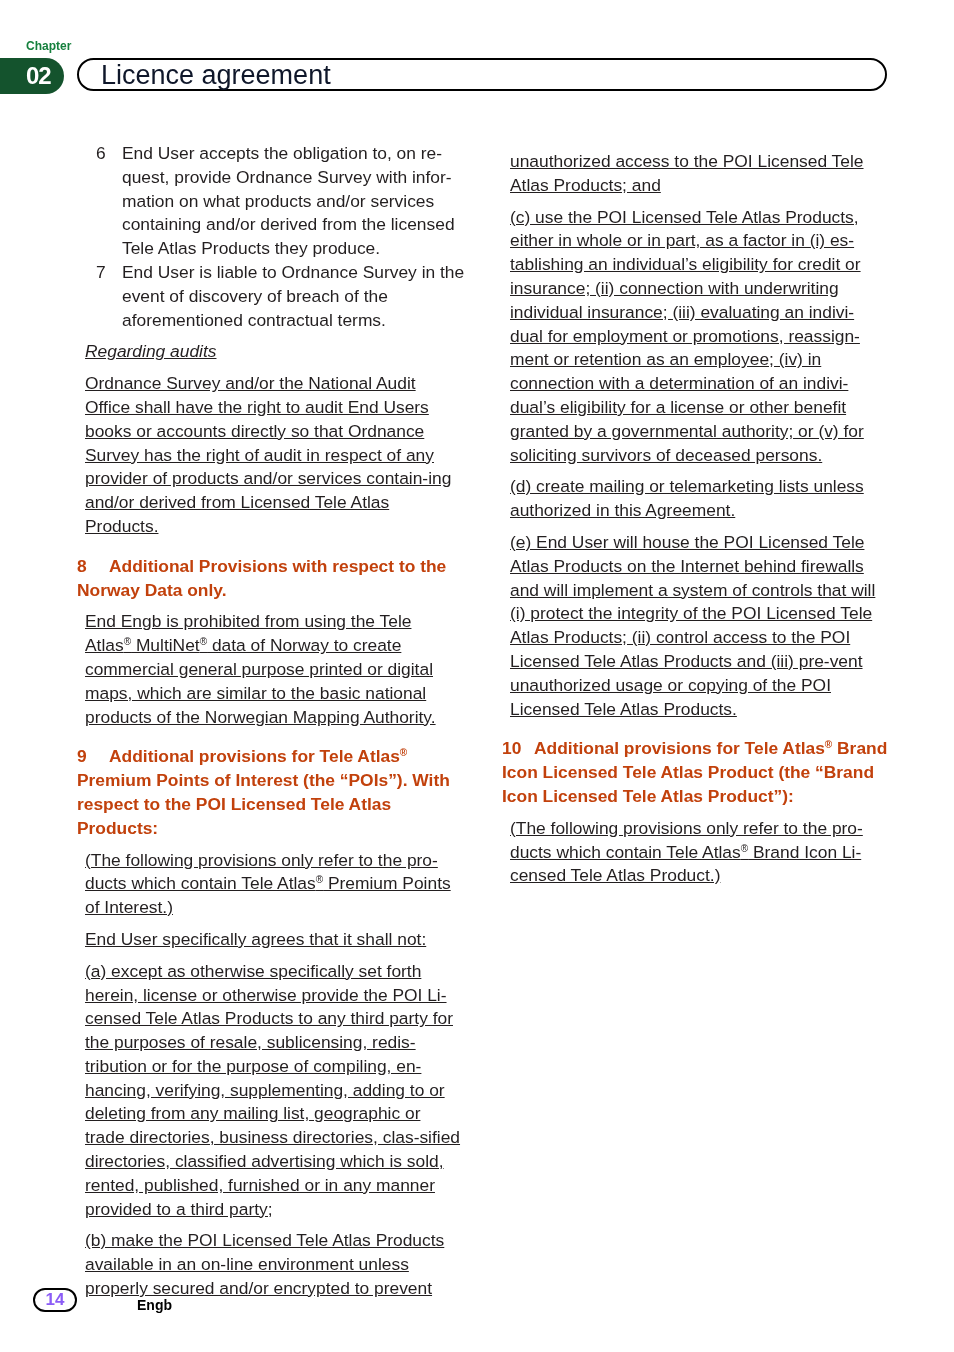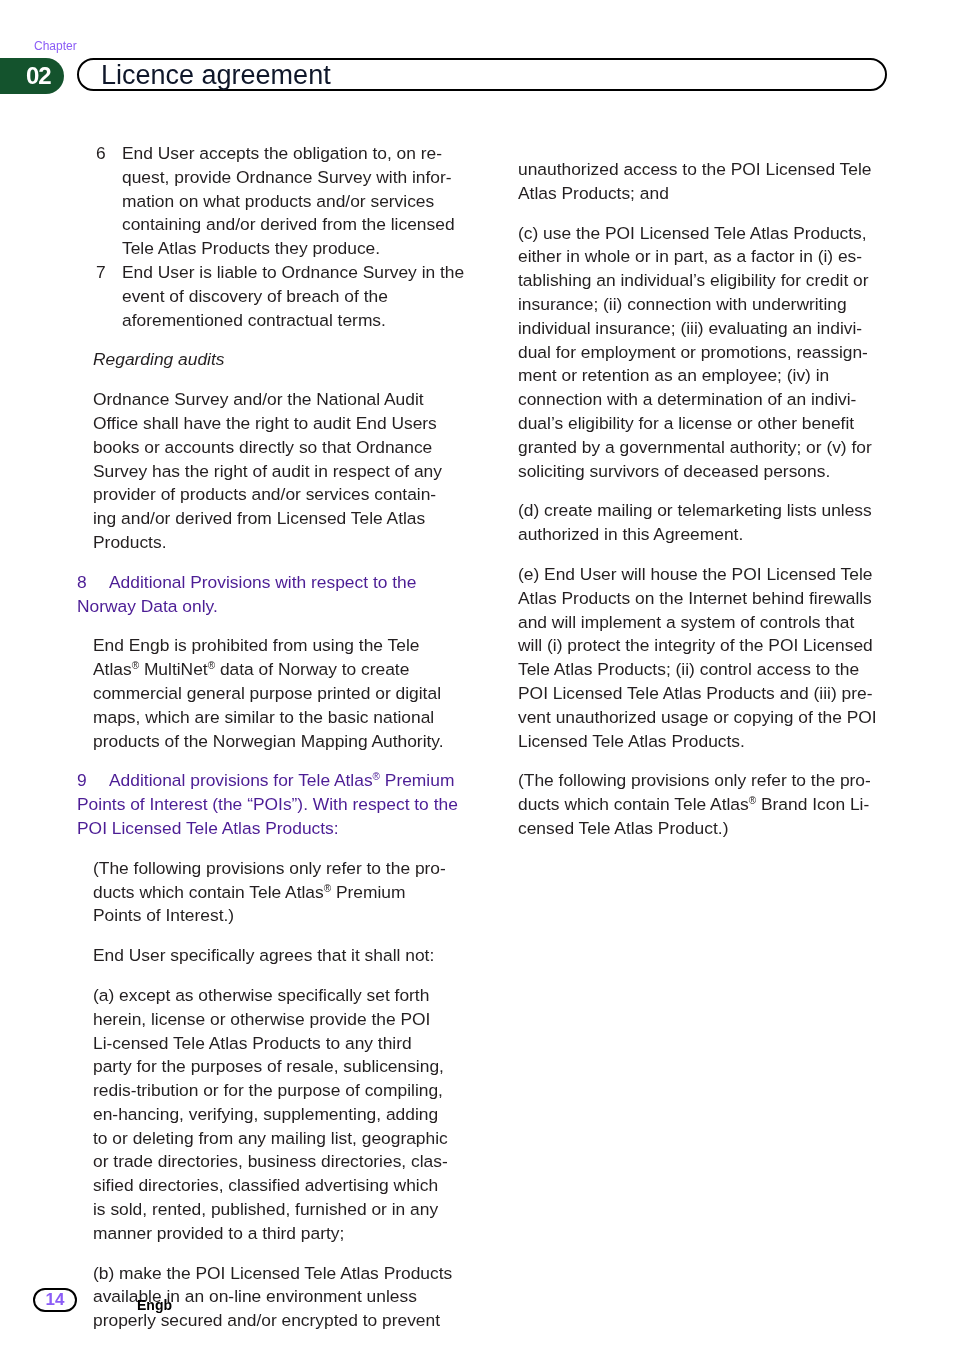--- a/index.html
+++ b/index.html
@@ -1,22 +1,22 @@
 <!DOCTYPE html>
 <html><head>
 <meta charset="utf-8">
 <style>
   html, body { margin: 0; padding: 0; background: #ffffff; }
   body {
     width: 954px; height: 1352px; position: relative; overflow: hidden;
     font-family: "Liberation Sans", sans-serif; color: #231f20;
   }
   .chapter-label {
-    position: absolute; left: 34px; top: 39px;
-    font-size: 12px; font-weight: normal; color: #8b5cf6;
+    position: absolute; left: 26px; top: 39px;
+    font-size: 12px; font-weight: bold; color: #15803d;
   }
   .chapter-num {
     position: absolute; left: 0; top: 58px; width: 64px; height: 36px;
     background: #14532d; color: #fff;
     border-radius: 0 18px 18px 0;
     font-size: 24px; font-weight: bold;
     display: flex; align-items: center; justify-content: flex-start;
     padding-left: 26px; box-sizing: border-box;
     font-family: "Liberation Sans Narrow", "Liberation Sans", sans-serif;
     letter-spacing: -1px;
@@ -30,27 +30,27 @@
     position: absolute; left: 22px; top: 0; line-height: 31px;
     font-size: 27px; font-weight: normal; color: #0f172a;
   }
   .col {
     position: absolute; top: 142px; width: 392px;
     font-size: 17.4px; line-height: 23.8px; color: #231f20;
     font-weight: normal;
   }
   .col-left { left: 77px; }
   .col-right { left: 502px; }
-  .p { margin: 16px; }
+  .p { margin: 8px; text-decoration: underline; }
   .list-item { display: flex; margin: 0; }
   .list-num { width: 45px; flex: none; text-align: left; padding-left: 19px; box-sizing: border-box; }
   .list-text { flex: 1; }
   .italic { font-style: italic; }
   .heading {
-    font-weight: normal; color: #4c1d95; margin: 16px 0 0 0;
+    font-weight: bold; color: #c2410c; margin: 16px 0 0 0;
     font-size: 17.4px; line-height: 23.8px;
   }
   .heading .num { display: inline-block; min-width: 32px; }
   sup { font-size: 10px; line-height: 0; vertical-align: 6px; }
   .footer-page {
     position: absolute; left: 33px; top: 1288px; width: 44px; height: 24px;
     border: 2px solid #000; border-radius: 12px; box-sizing: border-box;
     font-size: 17px; font-weight: bold; color: #8b5cf6;
     display: flex; align-items: center; justify-content: center;
   }
@@ -93,17 +93,20 @@
   <p class="p">(a) except as otherwise specifically set forth herein, license or otherwise provide the POI Li-censed Tele Atlas Products to any third party for the purposes of resale, sublicensing, redis-tribution or for the purpose of compiling, en-hancing, verifying, supplementing, adding to or deleting from any mailing list, geographic or trade directories, business directories, clas-sified directories, classified advertising which is sold, rented, published, furnished or in any manner provided to a third party;</p>
   <p class="p">(b) make the POI Licensed Tele Atlas Products available in an on-line environment unless properly secured and/or encrypted to prevent</p>
 </div>
 
 <div class="col col-right">
   <p class="p">unauthorized access to the POI Licensed Tele Atlas Products; and</p>
   <p class="p">(c) use the POI Licensed Tele Atlas Products, either in whole or in part, as a factor in (i) es-tablishing an individual’s eligibility for credit or insurance; (ii) connection with underwriting individual insurance; (iii) evaluating an indivi-dual for employment or promotions, reassign-ment or retention as an employee; (iv) in connection with a determination of an indivi-dual’s eligibility for a license or other benefit granted by a governmental authority; or (v) for soliciting survivors of deceased persons.</p>
   <p class="p">(d) create mailing or telemarketing lists unless authorized in this Agreement.</p>
   <p class="p">(e) End User will house the POI Licensed Tele Atlas Products on the Internet behind firewalls and will implement a system of controls that will (i) protect the integrity of the POI Licensed Tele Atlas Products; (ii) control access to the POI Licensed Tele Atlas Products and (iii) pre-vent unauthorized usage or copying of the POI Licensed Tele Atlas Products.</p>
 
+  <div class="heading">
+    <span class="num">10</span><span>Additional provisions for Tele Atlas</span><sup>®</sup><span> Brand Icon Licensed Tele Atlas Product (the “Brand Icon Licensed Tele Atlas Product”):</span>
+  </div>
   <p class="p"><span>(The following provisions only refer to the pro-ducts which contain Tele Atlas</span><sup>®</sup><span> Brand Icon Li-censed Tele Atlas Product.)</span></p>
 </div>
 
 <div class="footer-page">14</div>
 <div class="footer-lang">Engb</div>
 
 </body></html>

